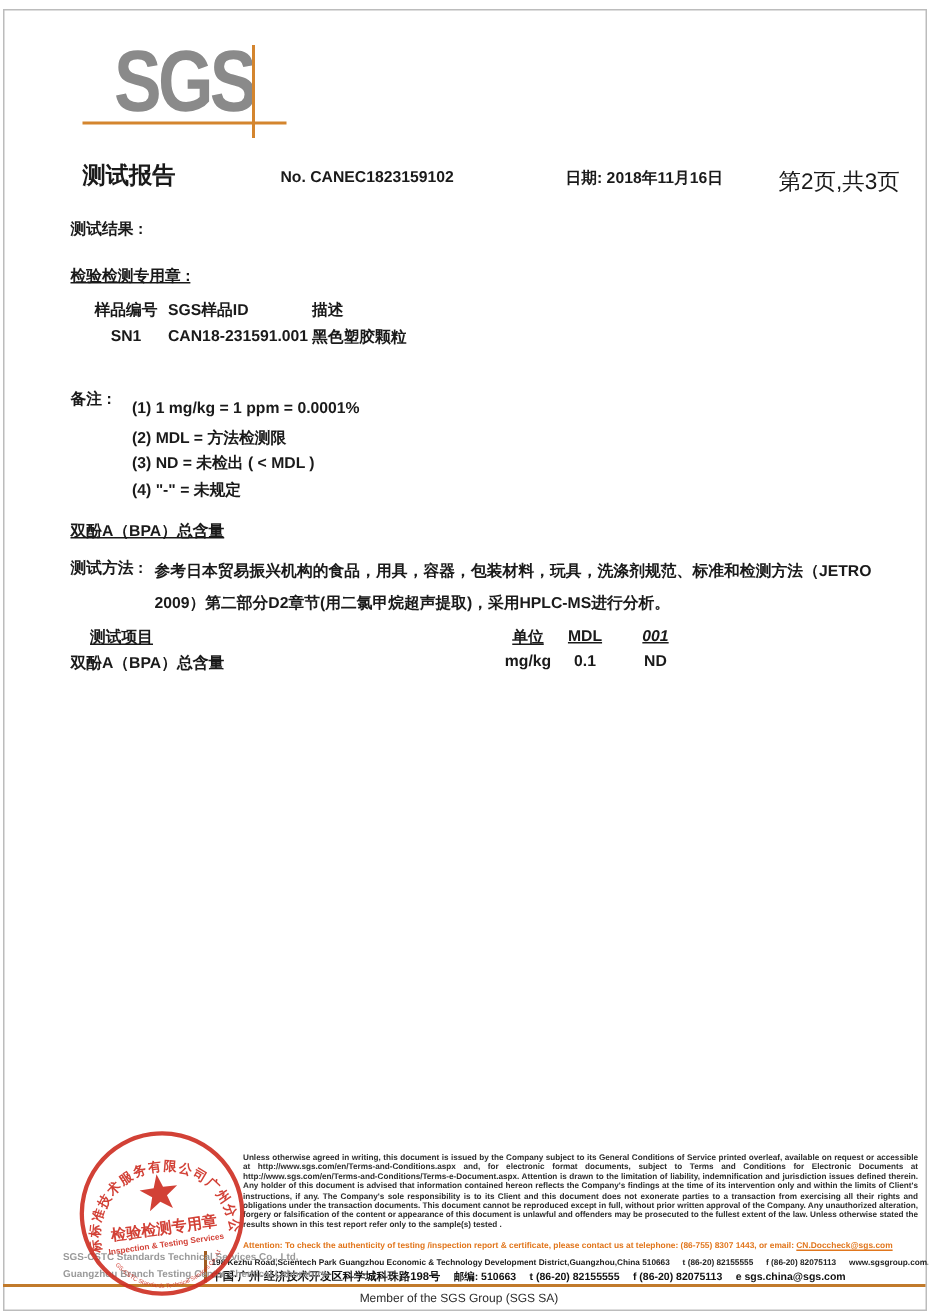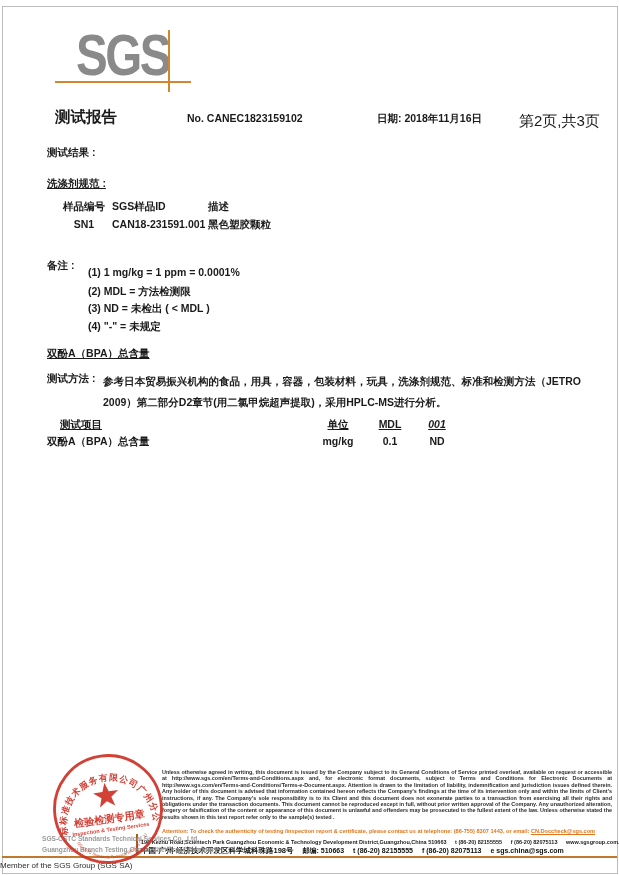--- a/index.html
+++ b/index.html
@@ -35,38 +35,38 @@
   .lbl-remarks{left:47px;top:259px;}
   .remark{left:88px;font-size:10.5px;font-weight:bold;}
 
   .bpa-title{left:47px;top:347px;}
   .lbl-method{left:47px;top:372px;}
   .method-text{left:103px;top:371px;width:478px;font-size:10.5px;font-weight:bold;line-height:21px;text-align:justify;}
 
   .rrow{left:0;width:591px;height:14px;}
   .rcol-item{position:absolute;left:47px;}
   .rcol-item-h{position:absolute;left:60px;}
-  .rcol-unit{position:absolute;left:314px;width:48px;text-align:center;}
+  .rcol-unit{position:absolute;left:328px;width:48px;text-align:center;}
   .rcol-mdl{position:absolute;left:368px;width:44px;text-align:center;}
   .rcol-001{position:absolute;left:416px;width:42px;text-align:center;}
   .ital{font-style:italic;}
 
   
   .disclaimer{left:162px;top:769px;width:450px;font-size:5.45px;line-height:6.4px;
               color:#2e2e2e;text-align:justify;font-weight:bold;}
   .attention{left:162px;top:828px;width:452px;font-size:5.6px;line-height:6.4px;
              color:#e1761d;font-weight:bold;}
   .addr-divider{left:136px;top:834px;width:2px;height:21px;background:#a15c20;}
   .addr1{left:141px;top:839px;width:472px;font-size:5.5px;color:#222;font-weight:bold;white-space:nowrap;}
   .addr1 span{margin-right:7px;}
   .addr2{left:141px;top:846px;width:472px;font-size:7px;color:#111;font-weight:bold;white-space:nowrap;}
   .addr2 .cn{font-size:7.5px;}
   .addr2 span{margin-right:7px;}
   .footer-rule{left:2px;top:856px;width:615px;height:2px;background:#c17a2b;}
-  .member{left:0;top:861px;width:612px;text-align:left;font-size:8px;color:#2b2b2b;}
+  .member{left:0;top:861px;width:612px;text-align:center;font-size:8px;color:#2b2b2b;}
 
   .company1{left:42px;top:835px;font-size:6.6px;color:#9a9a9a;font-weight:bold;white-space:nowrap;}
   .company2{left:42px;top:846px;font-size:6.6px;color:#9a9a9a;font-weight:bold;white-space:nowrap;}
 
   .stamp-wrap{left:52px;top:753px;width:112px;height:112px;transform:rotate(-8deg);opacity:.92;}
 </style>
 </head>
 <body>
 
 <div class="canvas">
@@ -75,21 +75,21 @@
   <div class="abs logo-text">SGS</div>
   <div class="abs logo-hline"></div>
   <div class="abs logo-vline"></div>
 
   <div class="abs doc-title">测试报告</div>
   <div class="abs report-no">No. CANEC1823159102</div>
   <div class="abs report-date">日期: 2018年11月16日</div>
   <div class="abs page-num">第2页,共3页</div>
 
   <div class="abs t105 b lbl-results">测试结果 :</div>
-  <div class="abs t105 b u lbl-sampledesc">洗涤剂规范 :</div>
+  <div class="abs t105 b u lbl-sampledesc">检验检测专用章 :</div>
 
   <div class="abs srow t105 b" style="top:200px;">
     <span class="scol1">样品编号</span>
     <span class="scol2">SGS样品ID</span>
     <span class="scol3">描述</span>
   </div>
   <div class="abs srow t105 b" style="top:218px;">
     <span class="scol1">SN1</span>
     <span class="scol2">CAN18-231591.001</span>
     <span class="scol3">黑色塑胶颗粒</span>

